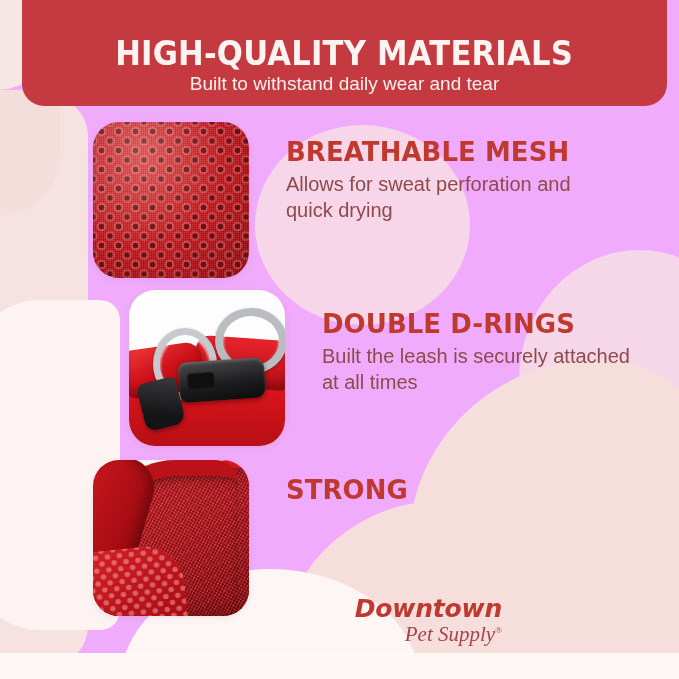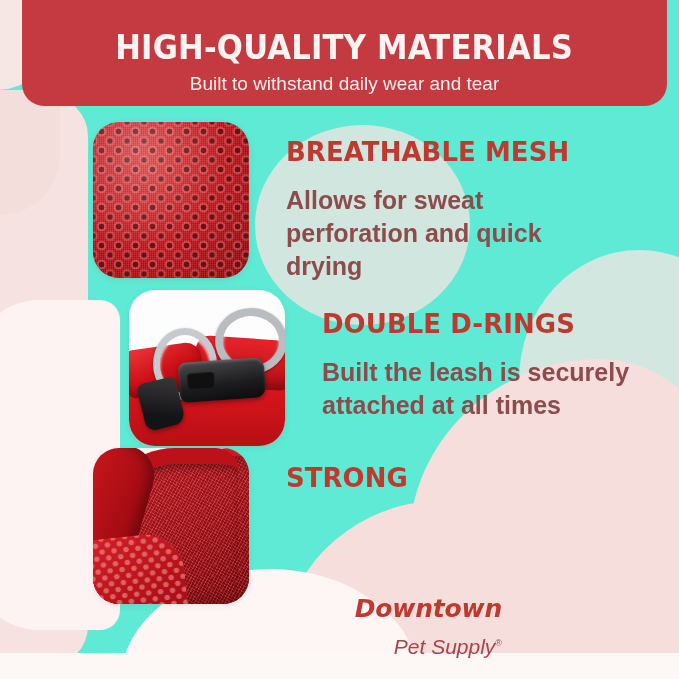--- a/index.html
+++ b/index.html
@@ -11,21 +11,21 @@
     height: 679px;
     overflow: hidden;
     background: #ffffff;
     font-family: "Liberation Sans", sans-serif;
   }
 
   #page {
     position: relative;
     width: 679px;
     height: 679px;
-    background: #5eead4;
+    background: #f0abfc;
     overflow: hidden;
   }
 
   
   .bg-layer {
     position: absolute;
     inset: 0;
     overflow: hidden;
     pointer-events: none;
   }
@@ -142,21 +142,21 @@
     color: #fdf3f1;
     font-size: 33px;
     font-weight: 700;
     letter-spacing: .2px;
     line-height: 1;
     text-align: center;
     font-family: "DejaVu Sans", sans-serif;
     transform: scaleX(0.93);
   }
   .header-subtitle {
-    margin-top: 10px;
+    margin-top: 4px;
     color: #fbeeec;
     font-size: 19px;
     font-weight: 400;
     line-height: 1;
     text-align: right;
     font-family: "Liberation Sans", sans-serif;
   }
 
   
   .rows {
@@ -169,21 +169,21 @@
   .row {
     position: absolute;
     left: 93px;
     width: 530px;
     height: 156px;
     display: flex;
     align-items: flex-start;
   }
   .row-1 { top: 122px; }
   .row-2 { top: 290px; padding-left: 36px; }
-  .row-3 { top: 448px; }
+  .row-3 { top: 460px; }
 
   .thumb {
     position: relative;
     width: 156px;
     height: 156px;
     border-radius: 26px;
     overflow: hidden;
     flex: 0 0 auto;
     box-shadow: 0 2px 6px rgba(140, 70, 70, .10);
   }
@@ -341,24 +341,24 @@
     color: #c0392f;
     font-size: 27px;
     font-weight: 700;
     line-height: 1;
     letter-spacing: .1px;
     font-family: "DejaVu Sans", sans-serif;
     transform: scaleX(0.96);
     transform-origin: left center;
   }
   .feature-desc {
-    margin-top: 19px;
+    margin-top: 6px;
     color: #8d4b4b;
-    font-size: 25px;
-    font-weight: 700;
+    font-size: 20px;
+    font-weight: 400;
     line-height: 1.32;
     font-family: "Liberation Sans", sans-serif;
     max-width: 320px;
   }
 
   
   .logo {
     position: absolute;
     left: 272px;
     top: 596px;
@@ -368,27 +368,27 @@
   .logo-main {
     color: #c0392f;
     font-size: 25px;
     font-weight: 700;
     font-style: italic;
     line-height: 1;
     letter-spacing: -.2px;
     font-family: "DejaVu Sans", sans-serif;
   }
   .logo-sub {
-    margin-top: 15px;
+    margin-top: 3px;
     color: #a8434a;
     font-size: 21px;
     font-style: italic;
     font-weight: 400;
     line-height: 1;
-    font-family: Liberation Sans, sans-serif;
+    font-family: Liberation Serif, serif;
   }
   .logo-reg {
     font-size: 9px;
     vertical-align: super;
     font-style: normal;
   }
 </style>
 </head>
 <body>
 

